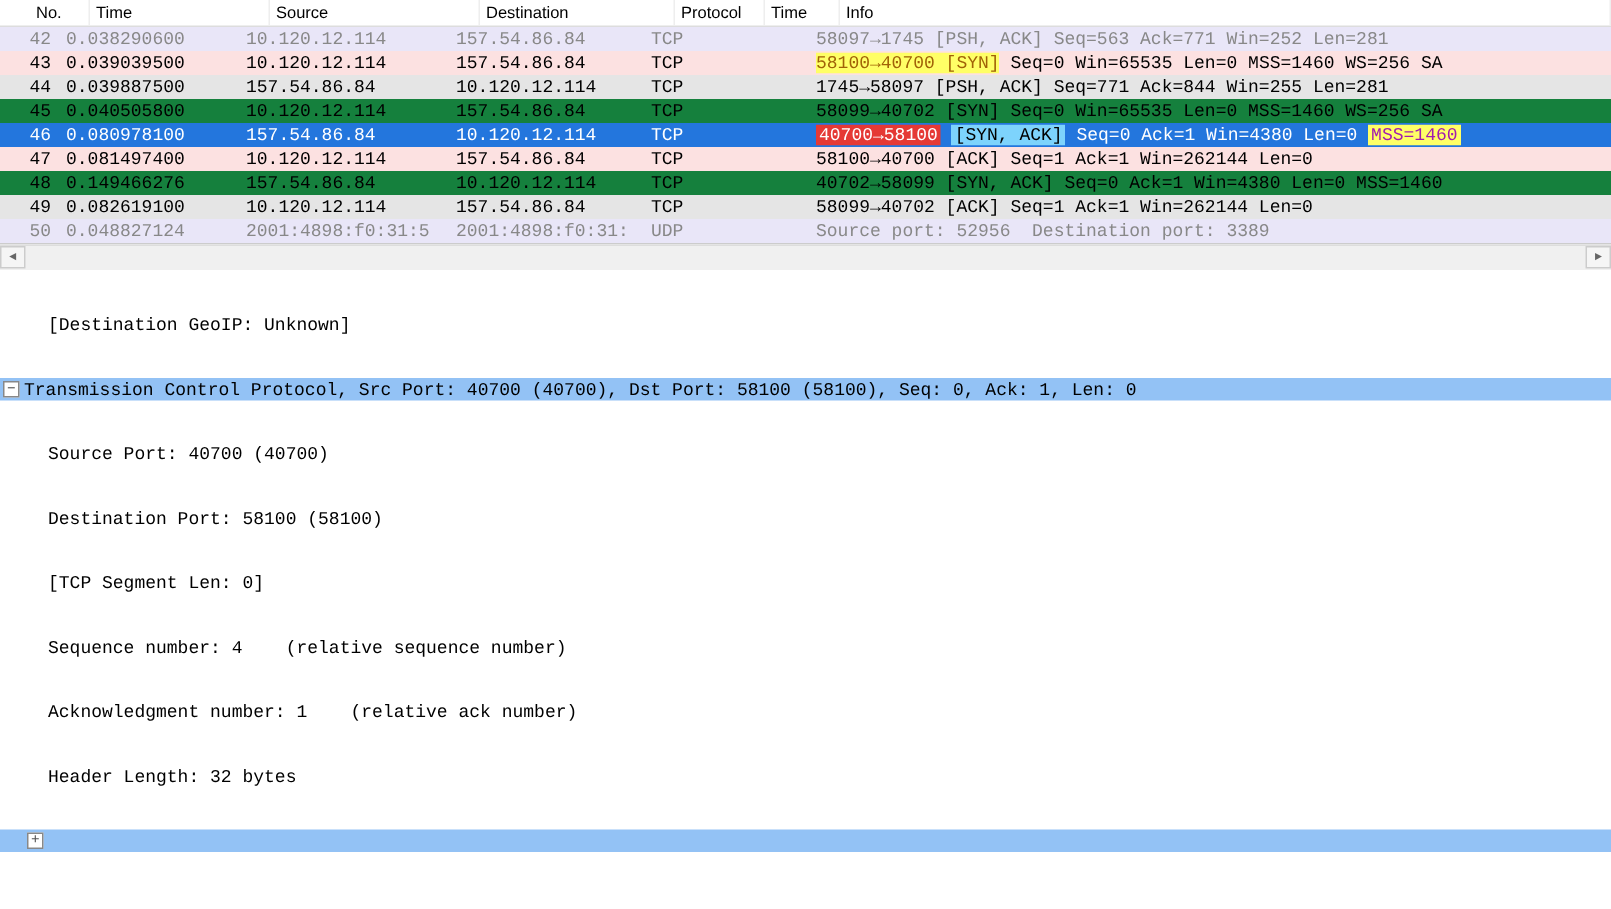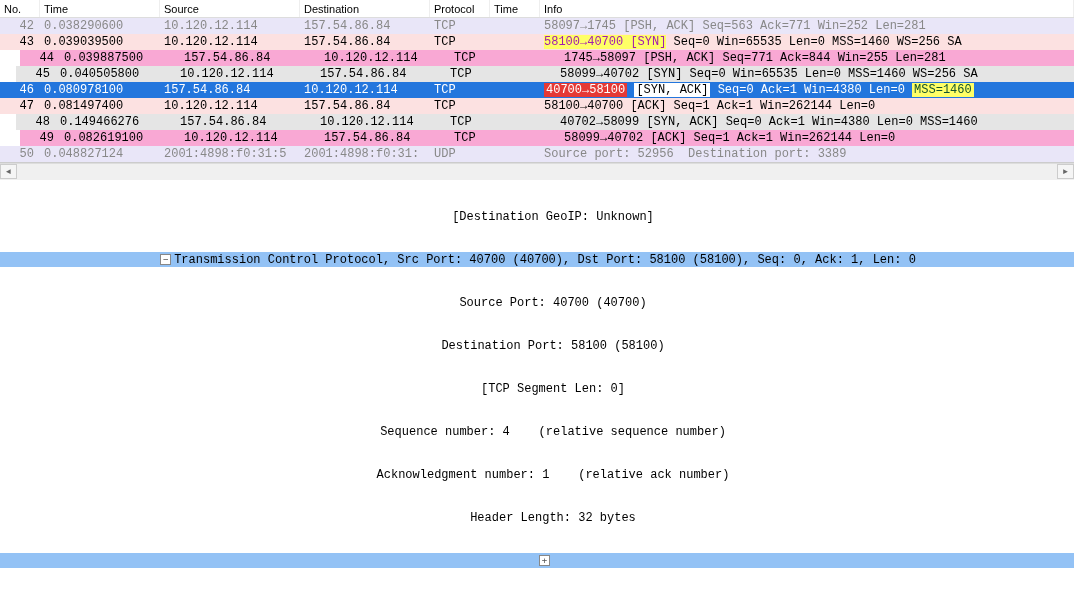--- a/index.html
+++ b/index.html
@@ -17,20 +17,21 @@
     overflow: hidden;
   }
   .header-row {
     display: flex;
     background: #fff;
     font-family: Arial, sans-serif;
     font-size: 11px;
     height: 18px;
     align-items: center;
     border-bottom: 1px solid #ddd;
+    padding-left: 20px;
   }
   .header-row > div {
     padding-left: 4px;
     border-right: 1px solid #eee;
     height: 100%;
     display: flex;
     align-items: center;
   }
   .packet-row {
     display: flex;
@@ -44,30 +45,30 @@
     overflow: hidden;
   }
   .col-no { width: 40px; text-align: right; padding-right: 6px !important; }
   .col-time { width: 120px; }
   .col-src { width: 140px; }
   .col-dst { width: 130px; }
   .col-proto { width: 60px; }
   .col-time2 { width: 50px; }
   .col-info { flex: 1; }
   
-  .bg-lavender { background: #f9a8d4; margin-left: 20px; }
+  .bg-lavender { background: #e5e5e5; }
   .bg-pink { background: #fce1e1; }
-  .bg-gray { background: #e5e5e5; margin-left: 16px; }
+  .bg-gray { background: #15803d; }
   .bg-blue-sel { background: #2376dd; color: #fff; }
   .bg-cut { background: #e9e6f8; color: #888; }
   
-  .hl-yellow { background: #ffff66; color: #a21caf; display: inline-block; }
+  .hl-yellow { background: #ffff66; color: #a16207; display: inline-block; }
   .hl-red { background: #e53935; color: #fff; display: inline-block; padding: 0 2px; }
-  .hl-green { background: #ffffff; color: #000; display: inline-block; padding: 0 2px; }
-  .hl-yellow2 { background: #ffff66; color: #14532d; display: inline-block; padding: 0 2px; }
+  .hl-green { background: #7dd3fc; color: #000; display: inline-block; padding: 0 2px; }
+  .hl-yellow2 { background: #ffff66; color: #a21caf; display: inline-block; padding: 0 2px; }
   
   .scrollbar-h {
     height: 17px;
     background: #f0f0f0;
     border-top: 1px solid #ddd;
     position: relative;
   }
   .scrollbar-h .btn {
     width: 17px; height: 15px; background: #f5f5f5; border: 1px solid #ccc;
     position: absolute; top: 0;
@@ -79,21 +80,20 @@
   .detail-pane {
     overflow: hidden;
     white-space: pre;
     padding-top: 1px;
   }
   .detail-line {
     height: 15px;
     display: flex;
     align-items: center;
     padding-left: 2px;
-    justify-content: center;
   }
   .detail-line.row-hl { background: #93c2f5; }
   .toggle {
     width: 11px; height: 11px;
     border: 1px solid #888;
     background: #fff;
     display: inline-flex;
     align-items: center;
     justify-content: center;
     font-size: 9px;

